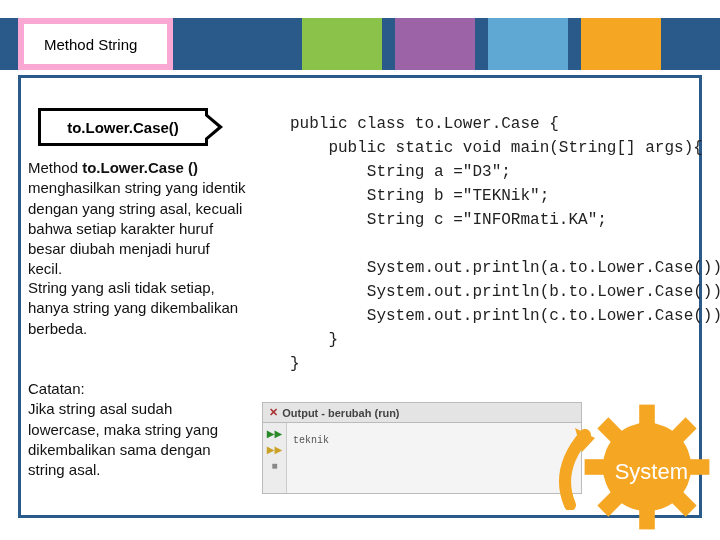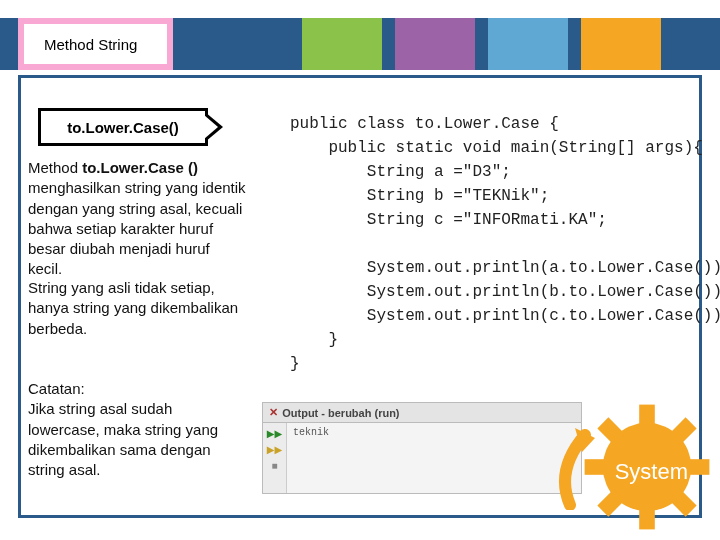--- a/index.html
+++ b/index.html
@@ -151,21 +151,21 @@
     gap: 2px;
   }
   .gutter-ico {
     width: 16px; height: 14px;
     display: flex;
     align-items: center;
     justify-content: center;
     font-size: 10px;
   }
   .output-text {
-    padding: 3px 6px;
+    padding: 11px 6px;
     font-family: "Courier New", monospace;
     font-size: 10px;
     line-height: 1.4;
     color: #555;
     filter: blur(0.5px);
   }
   .build-line { color: #3a7a3a; }
   .gear {
     position: absolute;
     right: 8px;

